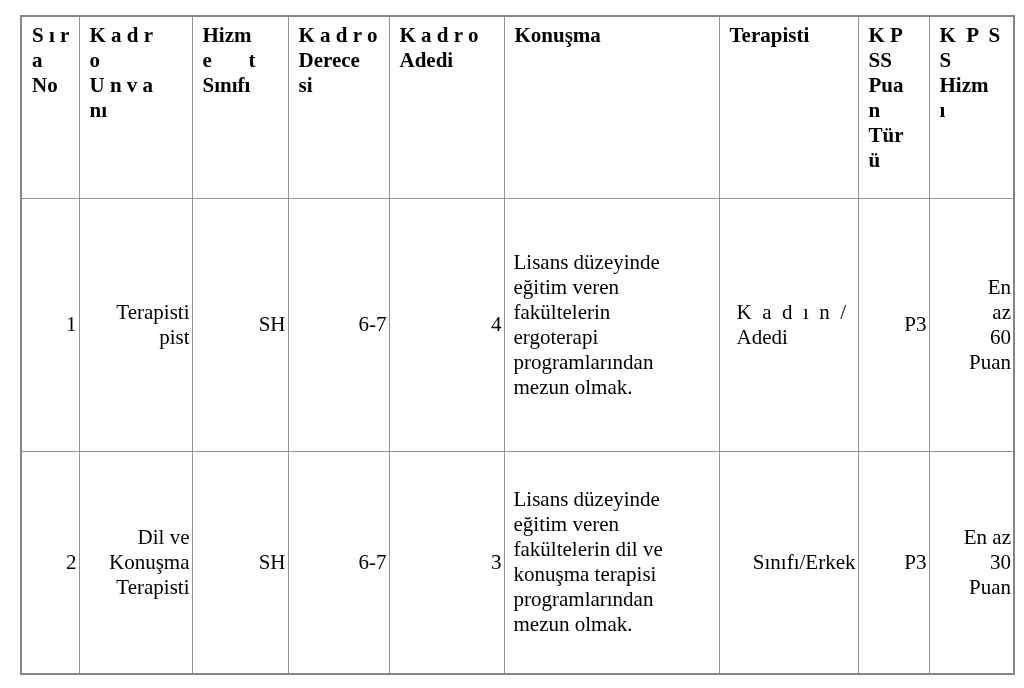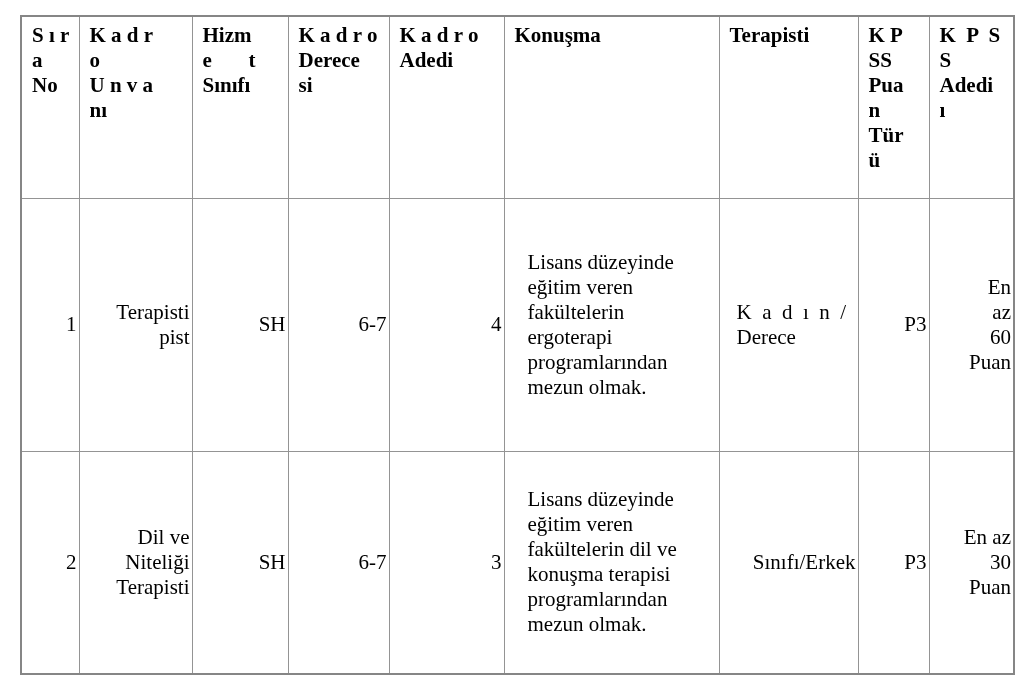--- a/index.html
+++ b/index.html
@@ -40,21 +40,21 @@
     padding: 6px 2px 2px 10px;
   }
   .job-table td {
     font-weight: normal;
     vertical-align: middle;
     text-align: right;
     padding: 2px;
   }
   .job-table td.align-left {
     text-align: left;
-    padding-left: 23px;
+    padding-left: 9px;
     padding-right: 4px;
   }
   .job-table td.cins-left {
     text-align: left;
     padding-left: 17px;
   }
   tr.header-row { height: 182px; }
   tr.row-1 { height: 253px; }
   tr.row-2 { height: 223px; }
 </style>
@@ -94,48 +94,48 @@
         <th>Konuşma</th>
         <th>Terapisti</th>
         <th>K P
 SS
 Pua
 n
 Tür
 ü</th>
         <th>K  P  S
 S
-Adedi
+Hizm
 ı</th>
       </tr>
       <tr class="row-1">
         <td>1</td>
         <td>Terapisti
 pist</td>
         <td>SH</td>
         <td>6-7</td>
         <td>4</td>
         <td class="align-left">Lisans düzeyinde
 eğitim veren
 fakültelerin
 ergoterapi
 programlarından
 mezun olmak.</td>
         <td class="cins-left">K  a  d  ı  n  /
-Derece</td>
+Adedi</td>
         <td>P3</td>
         <td>En
 az
 60
 Puan</td>
       </tr>
       <tr class="row-2">
         <td>2</td>
         <td>Dil ve
-Niteliği
+Konuşma
 Terapisti</td>
         <td>SH</td>
         <td>6-7</td>
         <td>3</td>
         <td class="align-left">Lisans düzeyinde
 eğitim veren
 fakültelerin dil ve
 konuşma terapisi
 programlarından
 mezun olmak.</td>

